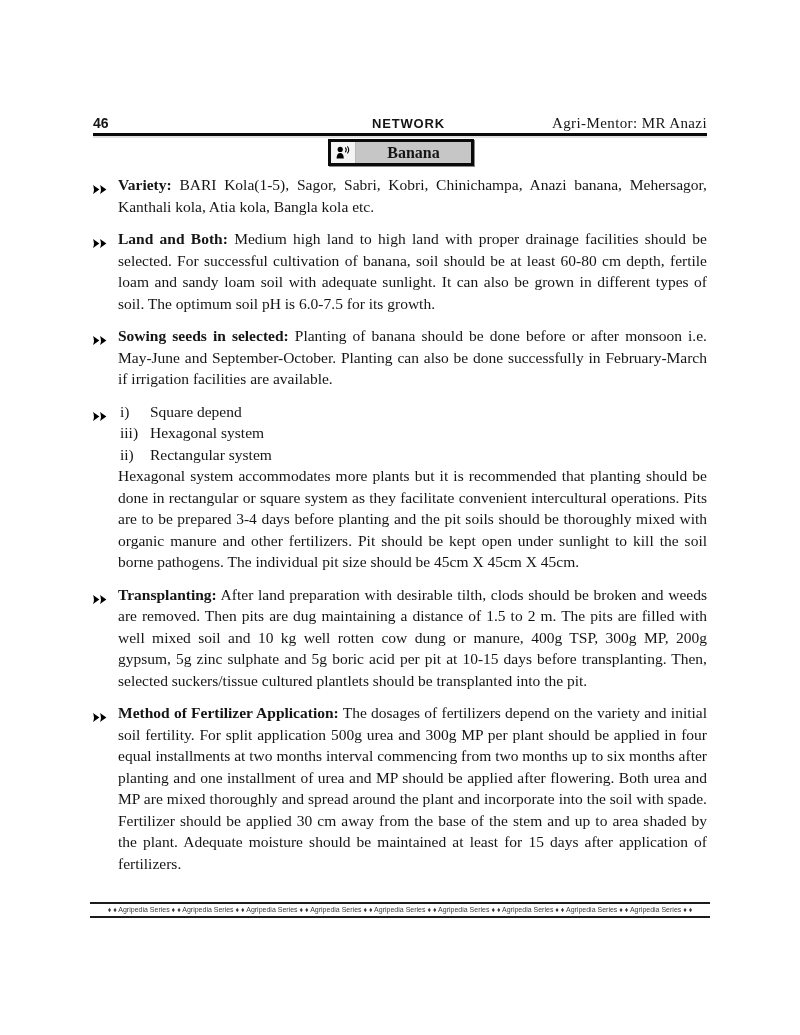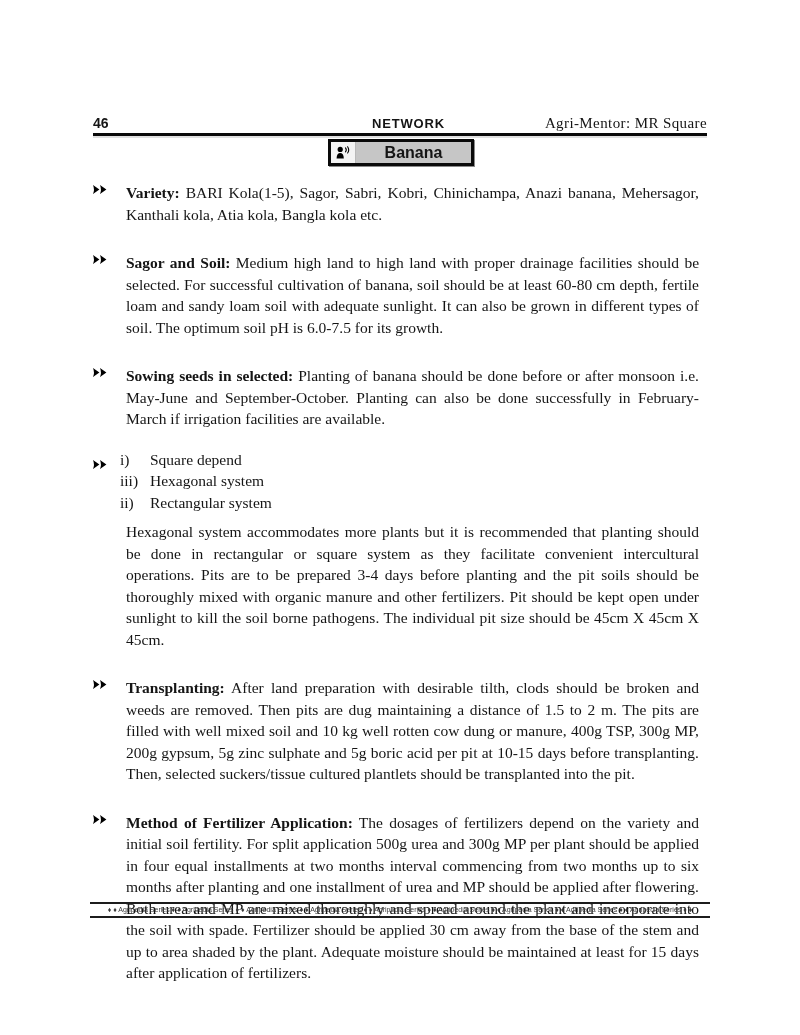--- a/index.html
+++ b/index.html
@@ -59,35 +59,35 @@
     background: #f4f4f4;
     display: flex; align-items: center; justify-content: center;
     border-right: 1px solid #b9b9b9;
   }
   .title-label {
     flex: 1;
     text-align: center;
     font-weight: bold;
     font-size: 16px;
     line-height: 21px;
-    font-family: Liberation Sans, sans-serif;
+    font-family: Liberation Serif, serif;
   }
 
   
   .main {
     position: absolute;
     top: 174px; left: 93px; width: 614px;
     font-size: 15.5px;
     line-height: 21.5px;
     text-align: justify;
   }
   .bullet { display: flex; margin-bottom: 11px; }
   .marker { flex: 0 0 25px; padding-top: 5px; }
   .content { flex: 1; min-width: 0; }
-  .para { margin: 8px; }
+  .para { margin: 0; }
   .label { font-weight: bold; }
   .sub-row { display: flex; text-align: left; }
   .sub-num { flex: 0 0 30px; padding-left: 2px; }
   .sub-text { flex: 1; }
 
   
   .footer {
     position: absolute;
     top: 902px; left: 90px; width: 620px;
     border-top: 2px solid #1c1c1c;
@@ -102,21 +102,21 @@
   }
 </style>
 </head>
 <body>
 
 <div class="page">
 
   <div class="header">
     <span class="page-num">46</span>
     <span class="center">NETWORK</span>
-    <span class="right">Agri-Mentor: MR Square</span>
+    <span class="right">Agri-Mentor: MR Anazi</span>
   </div>
   <div class="header-rule"></div>
 
   <div class="title-box">
     <span class="icon-cell">
       <svg width="14" height="13" viewBox="0 0 14 13" aria-hidden="true">
         <circle cx="4.2" cy="3.4" r="2.6" fill="#000"></circle>
         <path d="M0.6 12.6 C0.6 8.9 2.2 7.1 4.2 7.1 C6.2 7.1 7.8 8.9 7.8 12.6 Z" fill="#000"></path>
         <path d="M9.5 1.9 Q11.1 3.9 9.5 5.9" stroke="#000" stroke-width="1.1" fill="none" stroke-linecap="round"></path>
         <path d="M11.6 0.8 Q13.8 3.9 11.6 7" stroke="#000" stroke-width="1.1" fill="none" stroke-linecap="round"></path>
@@ -140,21 +140,21 @@
     </div>
 
     <div class="bullet">
       <span class="marker">
         <svg width="14" height="10" viewBox="0 0 14 10">
             <path d="M0 0 L6.4 4.5 L0 9 Q1.9 4.5 0 0 Z" fill="#000"></path>
             <path d="M7 0 L13.4 4.5 L7 9 Q8.9 4.5 7 0 Z" fill="#000"></path>
           </svg>
       </span>
       <div class="content">
-        <p class="para"><b class="label">Sagor and Soil:</b> <span>Medium high land to high land with proper drainage facilities should be selected. For successful cultivation of banana, soil should be at least 60-80 cm depth, fertile loam and sandy loam soil with adequate sunlight. It can also be grown in different types of soil. The optimum soil pH is 6.0-7.5 for its growth.</span></p>
+        <p class="para"><b class="label">Land and Both:</b> <span>Medium high land to high land with proper drainage facilities should be selected. For successful cultivation of banana, soil should be at least 60-80 cm depth, fertile loam and sandy loam soil with adequate sunlight. It can also be grown in different types of soil. The optimum soil pH is 6.0-7.5 for its growth.</span></p>
       </div>
     </div>
 
     <div class="bullet">
       <span class="marker">
         <svg width="14" height="10" viewBox="0 0 14 10">
             <path d="M0 0 L6.4 4.5 L0 9 Q1.9 4.5 0 0 Z" fill="#000"></path>
             <path d="M7 0 L13.4 4.5 L7 9 Q8.9 4.5 7 0 Z" fill="#000"></path>
           </svg>
       </span>

